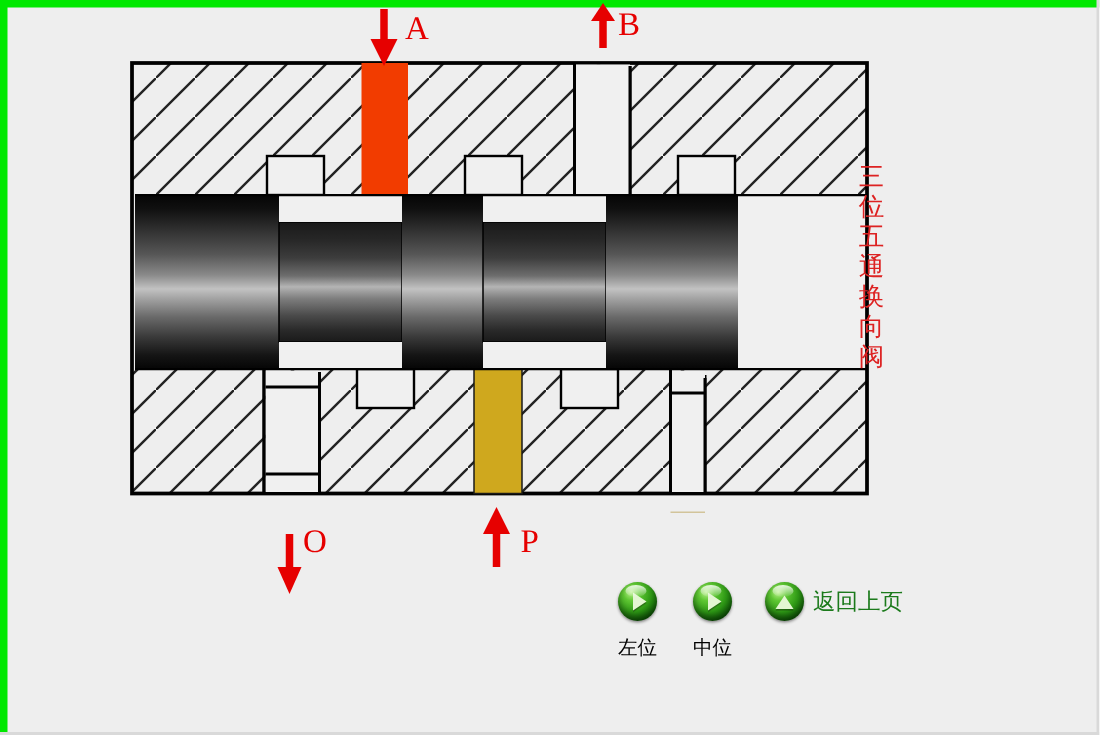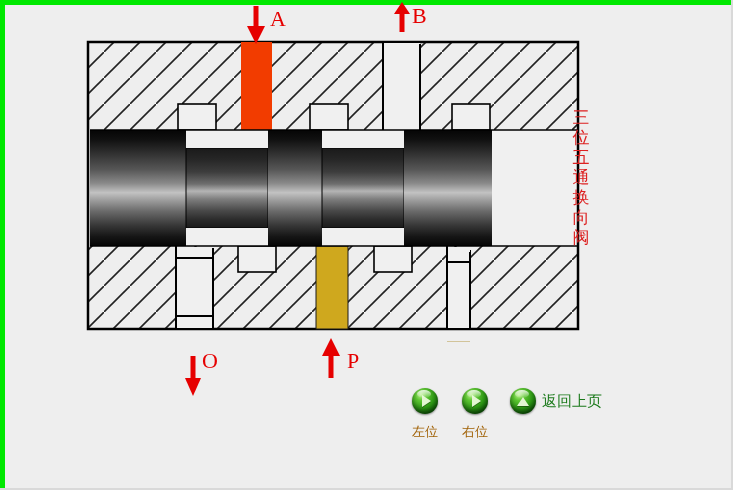--- a/index.html
+++ b/index.html
@@ -126,21 +126,21 @@
   }
   .glyph-up {
     width: 0; height: 0;
     border-bottom: 9px solid #e3f6d2;
     border-left: 6px solid transparent;
     border-right: 6px solid transparent;
     filter: drop-shadow(0 1px 0 rgba(0,0,0,0.35));
   }
   .ctrl-label {
     margin-top: 9px;
-    color: #a16207;
+    color: #000000;
     font-size: 13px;
     font-family: "Liberation Serif", serif;
     white-space: nowrap;
   }
   #back-control {
     width: auto;
     flex-direction: row;
     align-items: center;
     margin-left: 10px;
   }
@@ -318,27 +318,27 @@
 
   <div id="controls">
 
     <div class="ctrl">
       <div class="orb">
           <div class="glyph-play"></div>
         </div>
       <div class="ctrl-label">左位</div>
     </div>
 
-
     <div class="ctrl">
       <div class="orb">
           <div class="glyph-play"></div>
         </div>
-      <div class="ctrl-label">右位</div>
+      <div class="ctrl-label">中位</div>
     </div>
+
 
 
     <div class="ctrl" id="back-control">
       <div class="orb">
           <div class="glyph-up"></div>
         </div>
       <div id="back-label">返回上页</div>
     </div>
 
   </div>

